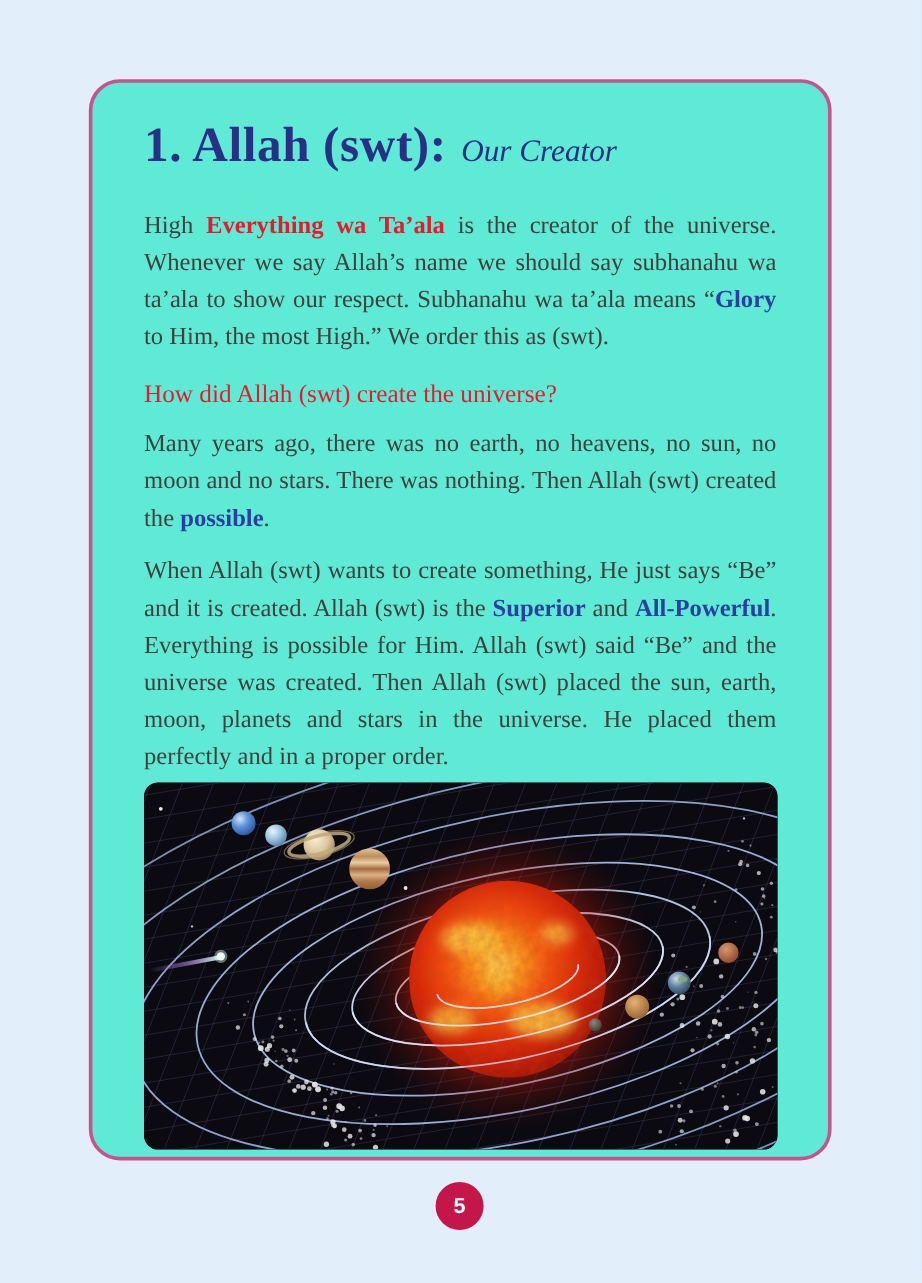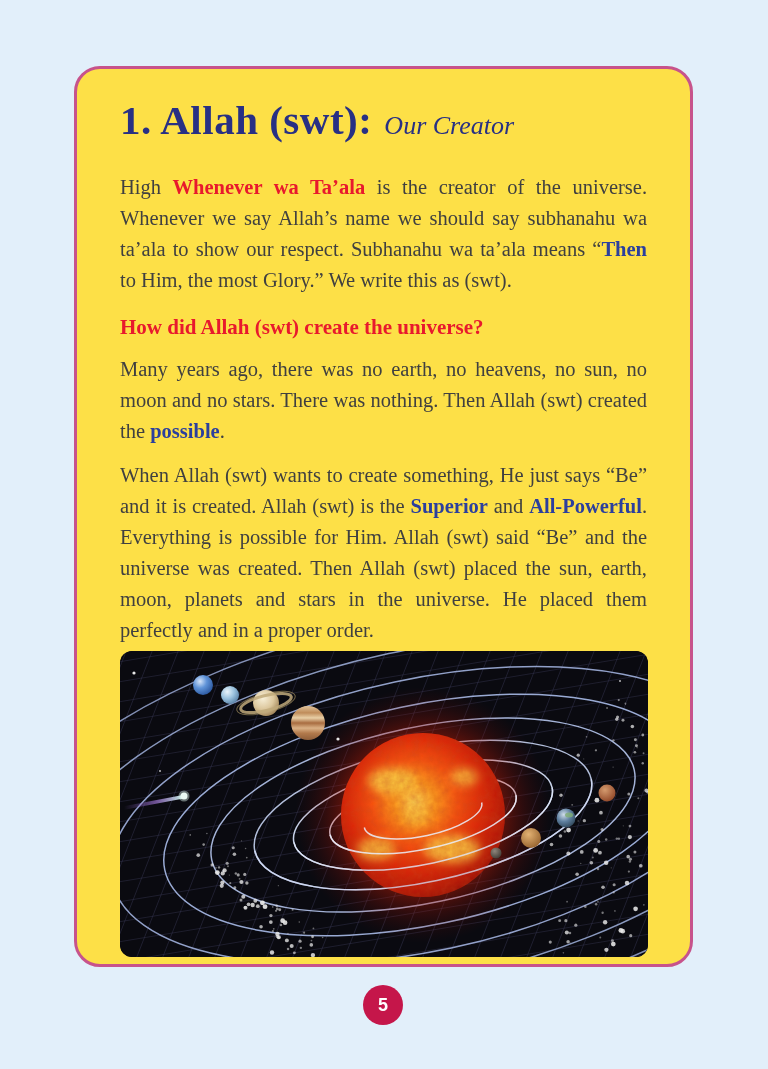--- a/index.html
+++ b/index.html
@@ -7,21 +7,21 @@
     width: 768px; height: 1069px;
     background: #e2effa;
     font-family: "Liberation Serif", serif;
     overflow: hidden;
     position: relative;
   }
   .card {
     position: absolute;
     left: 74px; top: 66px;
     width: 619px; height: 901px;
-    background: #fde047;
+    background: #5eead4;
     border: 3px solid #c7538b;
     border-radius: 26px;
     padding: 28px 43px 0 43px;
   }
   .title-row {
     white-space: nowrap;
     line-height: 46px;
     margin-bottom: 20px;
   }
   .title-main {
@@ -43,21 +43,20 @@
     text-align: justify;
   }
   .p-intro    { margin-bottom: 18px; }
   .p-answer   { margin-bottom: 13px; }
   .p-creation { margin-bottom: 5px; }
   .question {
     font-size: 21px;
     line-height: 27px;
     color: #e8192d;
     margin-bottom: 13px;
-    font-weight: bold;
   }
   .red-bold  { color: #e8192d; font-weight: bold; }
   .blue-bold { color: #2b3f9e; font-weight: bold; }
   .illustration-wrap {
     width: 528px; height: 306px;
     border-radius: 12px;
     overflow: hidden;
     background: #0a0a10;
   }
   .illustration-wrap svg { display: block; }
@@ -78,21 +77,21 @@
 </style>
 </head>
 <body>
 
 <div class="card">
 
   <div class="title-row">
     <span class="title-main">1. Allah (swt):</span><span class="title-sub">Our Creator</span>
   </div>
 
-  <p class="body p-intro"><span>High </span><span class="red-bold">Whenever wa Ta’ala</span><span> is the creator of the universe. Whenever we say Allah’s name we should say subhanahu wa ta’ala to show our respect. Subhanahu wa ta’ala means “</span><span class="blue-bold">Then</span><span> to Him, the most Glory.” We write this as (swt).</span></p>
+  <p class="body p-intro"><span>High </span><span class="red-bold">Everything wa Ta’ala</span><span> is the creator of the universe. Whenever we say Allah’s name we should say subhanahu wa ta’ala to show our respect. Subhanahu wa ta’ala means “</span><span class="blue-bold">Glory</span><span> to Him, the most High.” We order this as (swt).</span></p>
 
   <div class="question">How did Allah (swt) create the universe?</div>
 
   <p class="body p-answer"><span>Many years ago, there was no earth, no heavens, no sun, no moon and no stars. There was nothing. Then Allah (swt) created the </span><span class="blue-bold">possible</span><span>.</span></p>
 
   <p class="body p-creation"><span>When Allah (swt) wants to create something, He just says “Be” and it is created. Allah (swt) is the </span><span class="blue-bold">Superior</span><span> and </span><span class="blue-bold">All-Powerful</span><span>. Everything is possible for Him. Allah (swt) said “Be” and the universe was created. Then Allah (swt) placed the sun, earth, moon, planets and stars in the universe. He placed them perfectly and in a proper order.</span></p>
 
   <div class="illustration-wrap">
     <svg width="528" height="306" viewBox="0 0 528 306">
       <defs>

